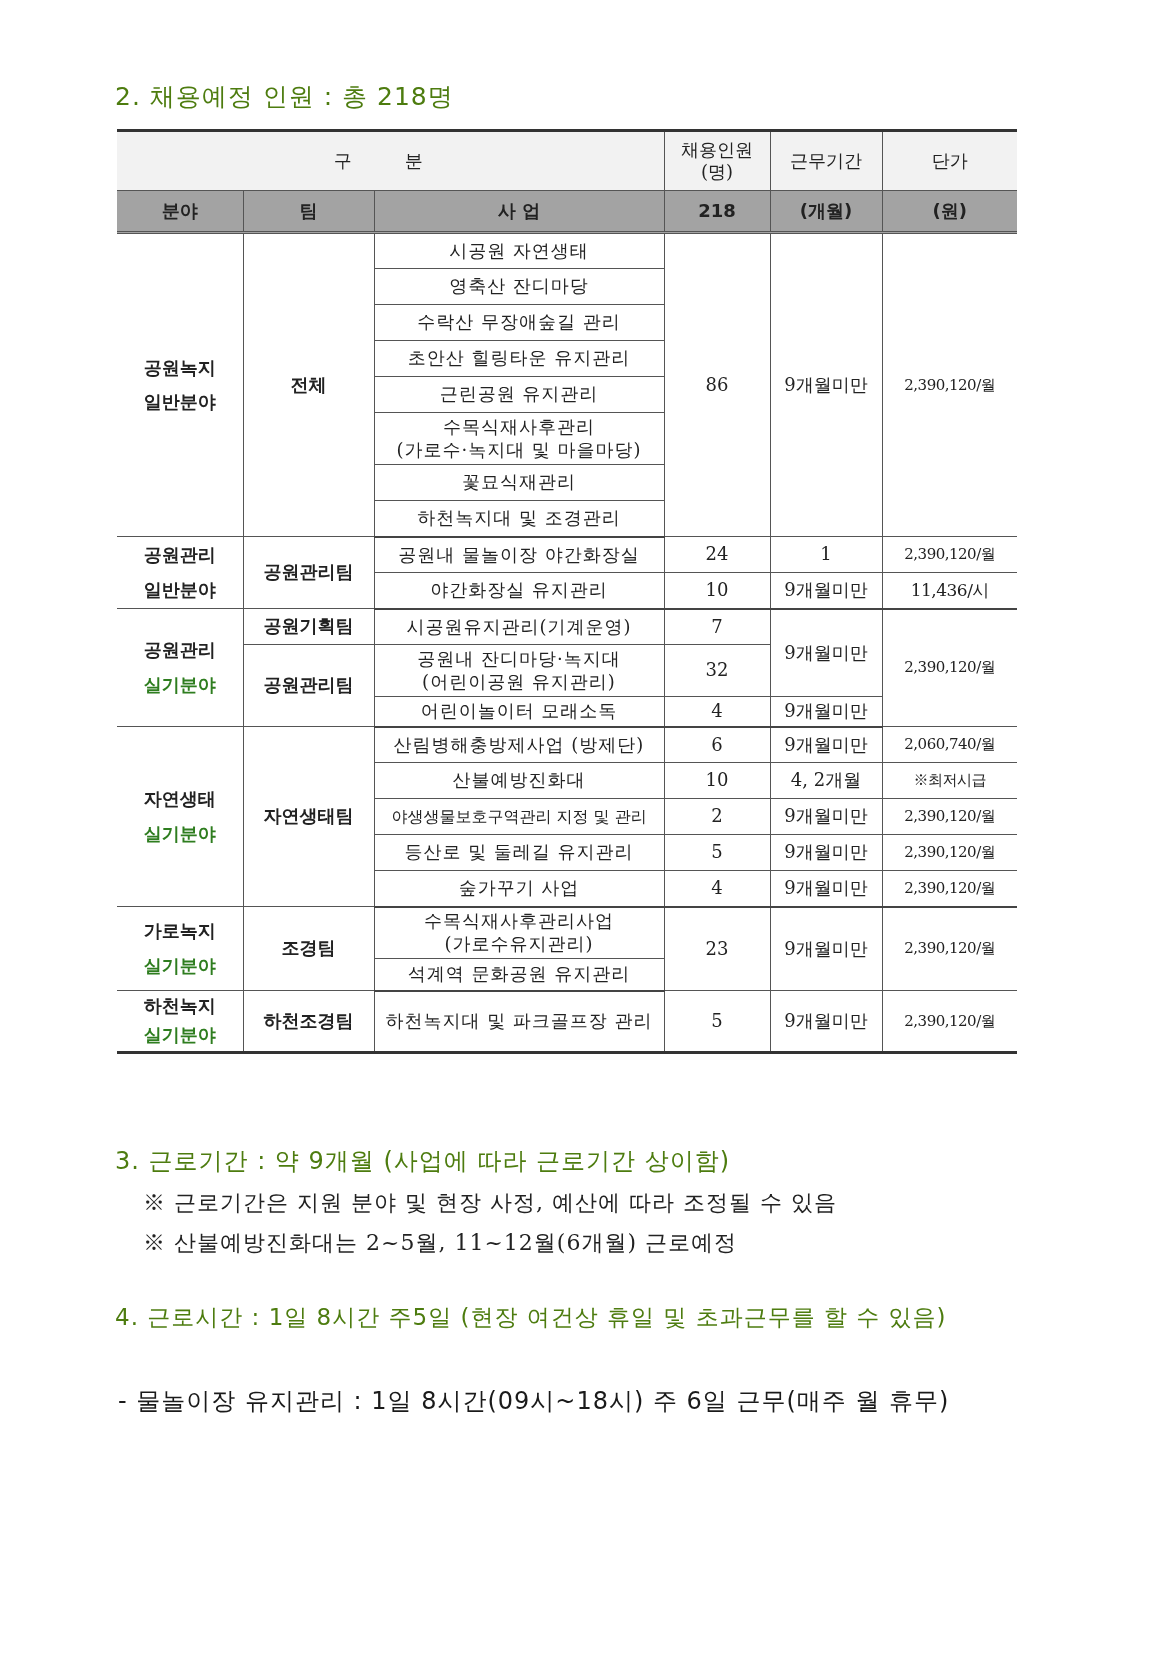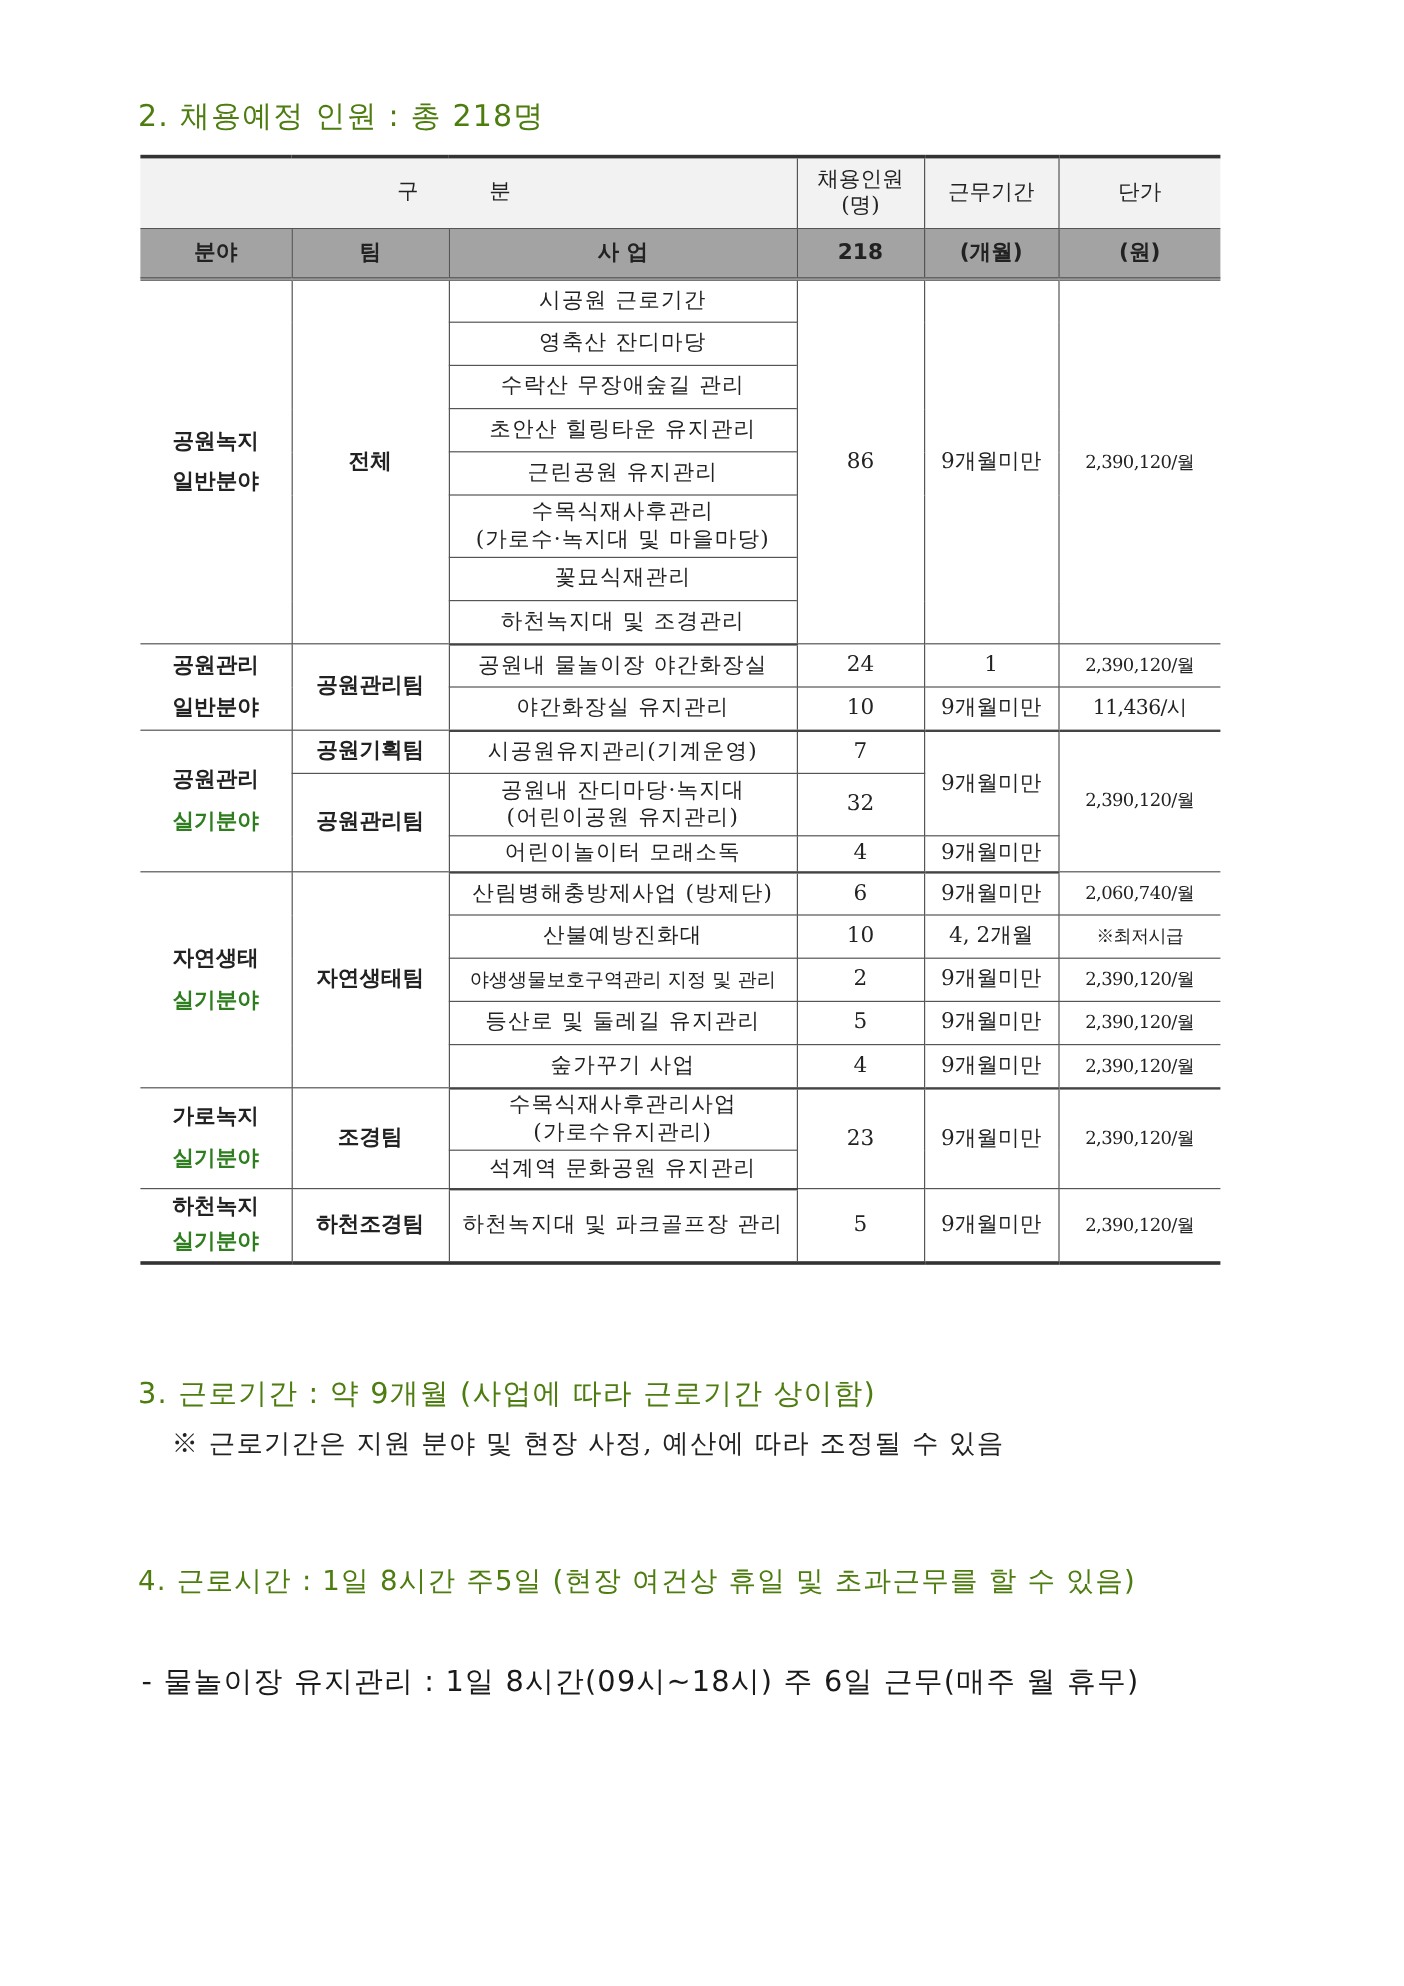--- a/index.html
+++ b/index.html
@@ -25,21 +25,21 @@
     border-collapse: collapse; table-layout: fixed;
     font-family: "DejaVu Serif", serif; font-size: 18px; color: #222;
   }
   table.recruit td, table.recruit th {
     border: 1px solid #555; text-align: center; vertical-align: middle;
     padding: 0 4px; line-height: 1.25; font-weight: normal;
   }
   table.recruit tr.hdr1 th { border-top: 3px solid #333; height: 58px; background: #f2f2f2; }
   table.recruit tr.hdr2 th { height: 40px; background: #a3a3a3; font-weight: bold;
     font-family: "DejaVu Sans", sans-serif; border-bottom: 3px double #555; }
-  table.recruit tr.hdr1 th.grp { font-family: Liberation Mono, monospace; letter-spacing: 24px; text-align: center; }
+  table.recruit tr.hdr1 th.grp { font-family: Liberation Sans, sans-serif; letter-spacing: 24px; text-align: center; }
   table.recruit td.field, table.recruit td.team {
     font-family: "DejaVu Sans", sans-serif; font-weight: bold; font-size: 18px; line-height: 1.9;
   }
   table.recruit td.field { border-left: none; }
   table.recruit th.first { border-left: none; }
   table.recruit td.last, table.recruit th.last { border-right: none; }
   .green { color: #2e7d1f; }
   table.recruit td.price { font-size: 15px; letter-spacing: -0.5px; }
   table.recruit td.biz { font-size: 18px; letter-spacing: 1px; }
   table.recruit tr.grp-end td { border-bottom: 2px solid #444; }
@@ -81,21 +81,21 @@
       <th>(개월)</th>
       <th class="last">(원)</th>
     </tr>
 
     <tr class="row-h">
       <td rowspan="8" class="field">
         <span>공원녹지</span><br>
         <span>일반분야</span>
       </td>
       <td rowspan="8" class="team">전체</td>
-      <td class="biz">시공원 근로기간</td>
+      <td class="biz">시공원 자연생태</td>
       <td rowspan="8">86</td>
       <td rowspan="8">9개월미만</td>
       <td rowspan="8" class="price last">2,390,120/월</td>
     </tr>
     <tr class="row-h">
           <td class="biz">영축산 잔디마당</td>
         </tr>
     <tr class="row-h">
           <td class="biz">수락산 무장애숲길 관리</td>
         </tr>
@@ -224,17 +224,18 @@
       <td class="biz">하천녹지대 및 파크골프장 관리</td>
       <td>5</td>
       <td>9개월미만</td>
       <td class="price last">2,390,120/월</td>
     </tr>
   </tbody>
     </table>
 
   <div class="section-title" style="top:1145px; font-size:24px;">3. 근로기간 : 약 9개월 (사업에 따라 근로기간 상이함)</div>
   <div class="note" style="top:1188px;">※ 근로기간은 지원 분야 및 현장 사정, 예산에 따라 조정될 수 있음</div>
+  <div class="note" style="top:1228px;">※ 산불예방진화대는 2~5월, 11~12월(6개월) 근로예정</div>
 
   <div class="section-title" style="top:1302px; font-size:23px;">4. 근로시간 : 1일 8시간 주5일 (현장 여건상 휴일 및 초과근무를 할 수 있음)</div>
   <div class="dash-line" style="top:1385px;">- 물놀이장 유지관리 : 1일 8시간(09시~18시) 주 6일 근무(매주 월 휴무)</div>
 
 </div>
 
 </body></html>

